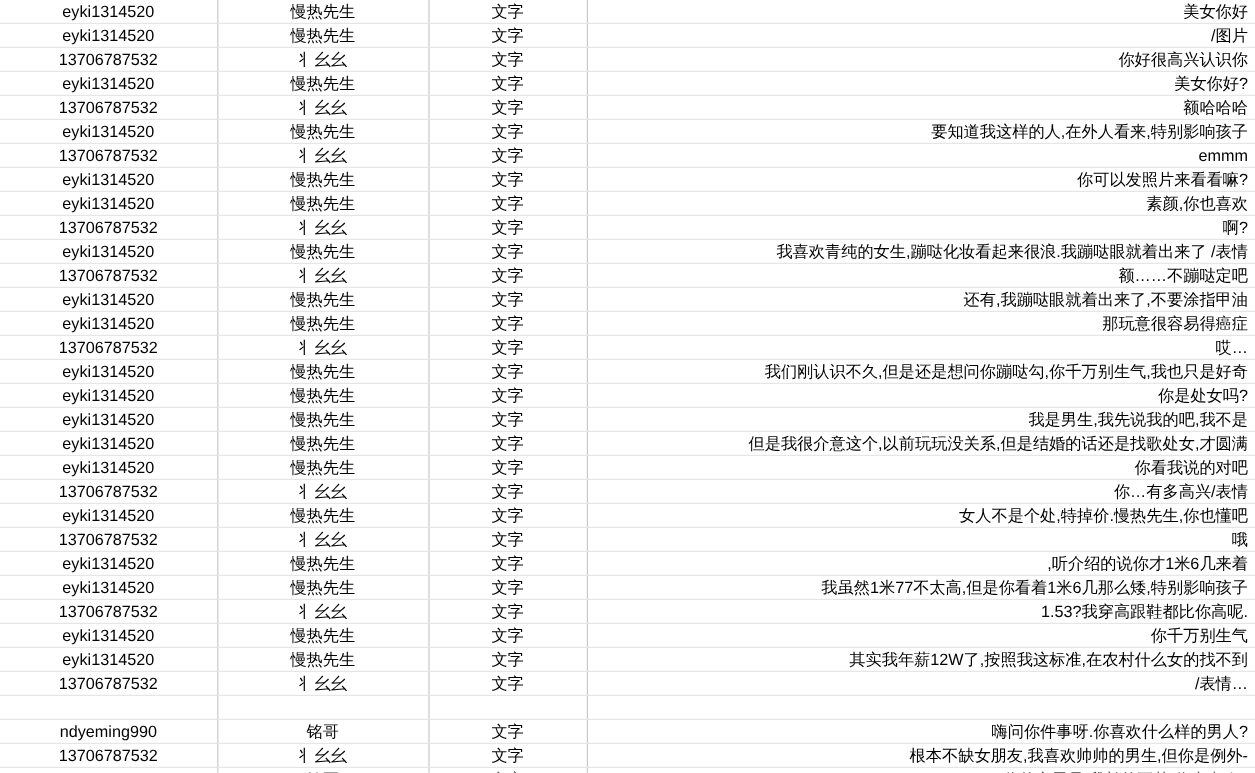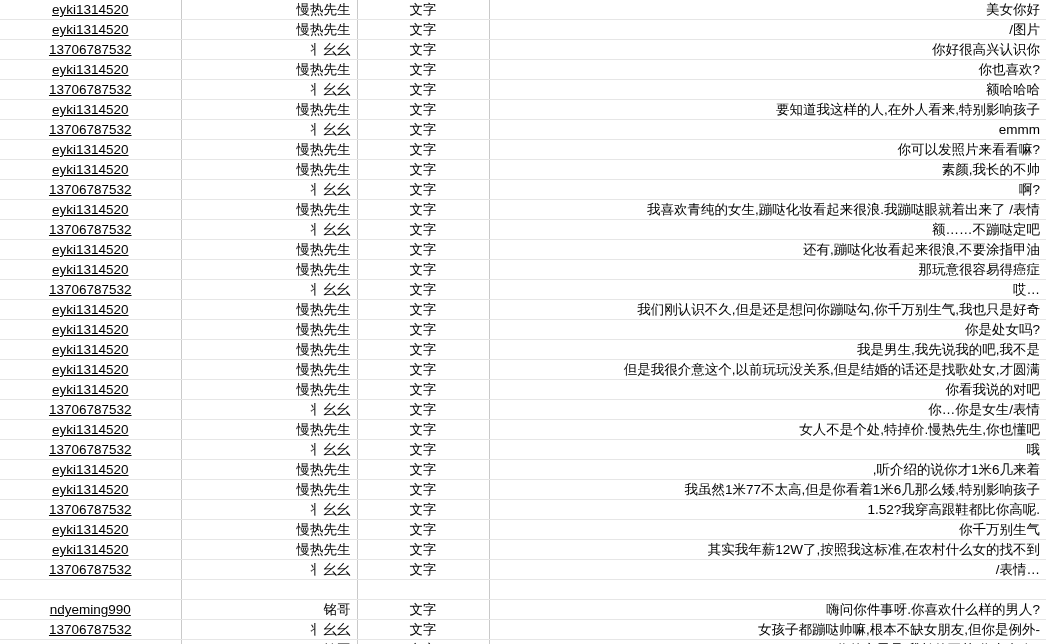--- a/index.html
+++ b/index.html
@@ -32,22 +32,22 @@
     line-height: 19px;
     padding: 0 6px;
     white-space: nowrap;
     overflow: hidden;
     vertical-align: middle;
   }
   table.chat-table td:last-child {
     border-right: none;
     margin-top: 20px;
   }
-  td.cell-account { text-align: center; text-decoration: underline; }
-  td.cell-nick    { text-align: right; }
+  td.cell-account { text-align: center; }
+  td.cell-nick    { text-align: center; }
   td.cell-type    { text-align: center; margin-left: 10px; }
   td.cell-content { text-align: right; padding-right: 14px; }
 
   tr.spacer-row td {
     height: 19px;
     border-bottom: 1px solid #e6e6e6;
   }
 </style>
 </head>
 <body>
@@ -75,21 +75,21 @@
       <tr>
         <td class="cell-account">13706787532</td>
         <td class="cell-nick">丬幺幺</td>
         <td class="cell-type">文字</td>
         <td class="cell-content">你好很高兴认识你</td>
       </tr>
       <tr>
         <td class="cell-account">eyki1314520</td>
         <td class="cell-nick">慢热先生</td>
         <td class="cell-type">文字</td>
-        <td class="cell-content">你也喜欢?</td>
+        <td class="cell-content">美女你好?</td>
       </tr>
       <tr>
         <td class="cell-account">13706787532</td>
         <td class="cell-nick">丬幺幺</td>
         <td class="cell-type">文字</td>
         <td class="cell-content">额哈哈哈</td>
       </tr>
       <tr>
         <td class="cell-account">eyki1314520</td>
         <td class="cell-nick">慢热先生</td>
@@ -105,21 +105,21 @@
       <tr>
         <td class="cell-account">eyki1314520</td>
         <td class="cell-nick">慢热先生</td>
         <td class="cell-type">文字</td>
         <td class="cell-content">你可以发照片来看看嘛?</td>
       </tr>
       <tr>
         <td class="cell-account">eyki1314520</td>
         <td class="cell-nick">慢热先生</td>
         <td class="cell-type">文字</td>
-        <td class="cell-content">素颜,我长的不帅</td>
+        <td class="cell-content">素颜,你也喜欢</td>
       </tr>
       <tr>
         <td class="cell-account">13706787532</td>
         <td class="cell-nick">丬幺幺</td>
         <td class="cell-type">文字</td>
         <td class="cell-content">啊?</td>
       </tr>
       <tr>
         <td class="cell-account">eyki1314520</td>
         <td class="cell-nick">慢热先生</td>
@@ -129,21 +129,21 @@
       <tr>
         <td class="cell-account">13706787532</td>
         <td class="cell-nick">丬幺幺</td>
         <td class="cell-type">文字</td>
         <td class="cell-content">额……不蹦哒定吧</td>
       </tr>
       <tr>
         <td class="cell-account">eyki1314520</td>
         <td class="cell-nick">慢热先生</td>
         <td class="cell-type">文字</td>
-        <td class="cell-content">还有,蹦哒化妆看起来很浪,不要涂指甲油</td>
+        <td class="cell-content">还有,我蹦哒眼就着出来了,不要涂指甲油</td>
       </tr>
       <tr>
         <td class="cell-account">eyki1314520</td>
         <td class="cell-nick">慢热先生</td>
         <td class="cell-type">文字</td>
         <td class="cell-content">那玩意很容易得癌症</td>
       </tr>
       <tr>
         <td class="cell-account">13706787532</td>
         <td class="cell-nick">丬幺幺</td>
@@ -177,21 +177,21 @@
       <tr>
         <td class="cell-account">eyki1314520</td>
         <td class="cell-nick">慢热先生</td>
         <td class="cell-type">文字</td>
         <td class="cell-content">你看我说的对吧</td>
       </tr>
       <tr>
         <td class="cell-account">13706787532</td>
         <td class="cell-nick">丬幺幺</td>
         <td class="cell-type">文字</td>
-        <td class="cell-content">你…你是女生/表情</td>
+        <td class="cell-content">你…有多高兴/表情</td>
       </tr>
       <tr>
         <td class="cell-account">eyki1314520</td>
         <td class="cell-nick">慢热先生</td>
         <td class="cell-type">文字</td>
         <td class="cell-content">女人不是个处,特掉价.慢热先生,你也懂吧</td>
       </tr>
       <tr>
         <td class="cell-account">13706787532</td>
         <td class="cell-nick">丬幺幺</td>
@@ -207,21 +207,21 @@
       <tr>
         <td class="cell-account">eyki1314520</td>
         <td class="cell-nick">慢热先生</td>
         <td class="cell-type">文字</td>
         <td class="cell-content">我虽然1米77不太高,但是你看着1米6几那么矮,特别影响孩子</td>
       </tr>
       <tr>
         <td class="cell-account">13706787532</td>
         <td class="cell-nick">丬幺幺</td>
         <td class="cell-type">文字</td>
-        <td class="cell-content">1.52?我穿高跟鞋都比你高呢.</td>
+        <td class="cell-content">1.53?我穿高跟鞋都比你高呢.</td>
       </tr>
       <tr>
         <td class="cell-account">eyki1314520</td>
         <td class="cell-nick">慢热先生</td>
         <td class="cell-type">文字</td>
         <td class="cell-content">你千万别生气</td>
       </tr>
       <tr>
         <td class="cell-account">eyki1314520</td>
         <td class="cell-nick">慢热先生</td>
@@ -243,21 +243,21 @@
       <tr>
         <td class="cell-account">ndyeming990</td>
         <td class="cell-nick">铭哥</td>
         <td class="cell-type">文字</td>
         <td class="cell-content">嗨问你件事呀.你喜欢什么样的男人?</td>
       </tr>
       <tr>
         <td class="cell-account">13706787532</td>
         <td class="cell-nick">丬幺幺</td>
         <td class="cell-type">文字</td>
-        <td class="cell-content">女孩子都蹦哒帅嘛,根本不缺女朋友,但你是例外-</td>
+        <td class="cell-content">根本不缺女朋友,我喜欢帅帅的男生,但你是例外-</td>
       </tr>
       <tr>
         <td class="cell-account">ndyeming990</td>
         <td class="cell-nick">铭哥</td>
         <td class="cell-type">文字</td>
         <td class="cell-content">你的意思是,我长的不帅,你也喜欢?</td>
       </tr>
     </tbody>
 </table>
 

